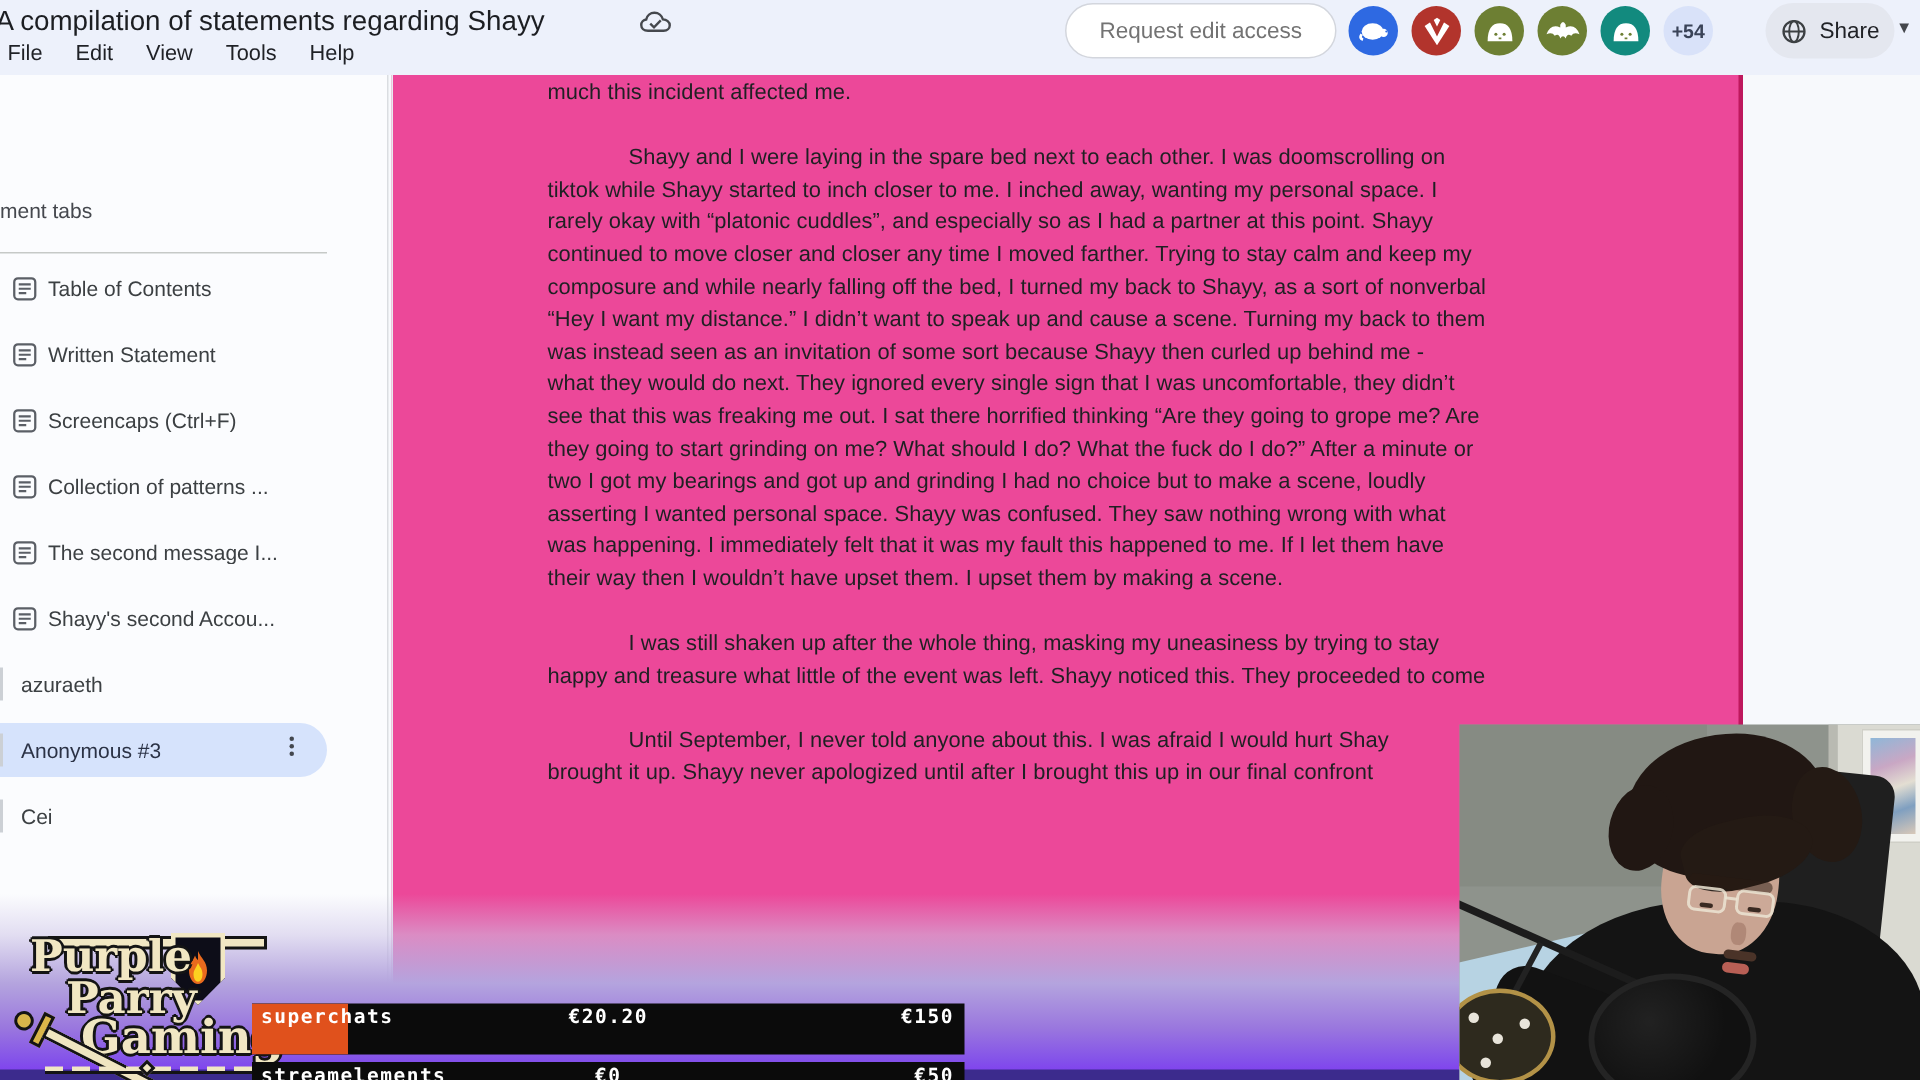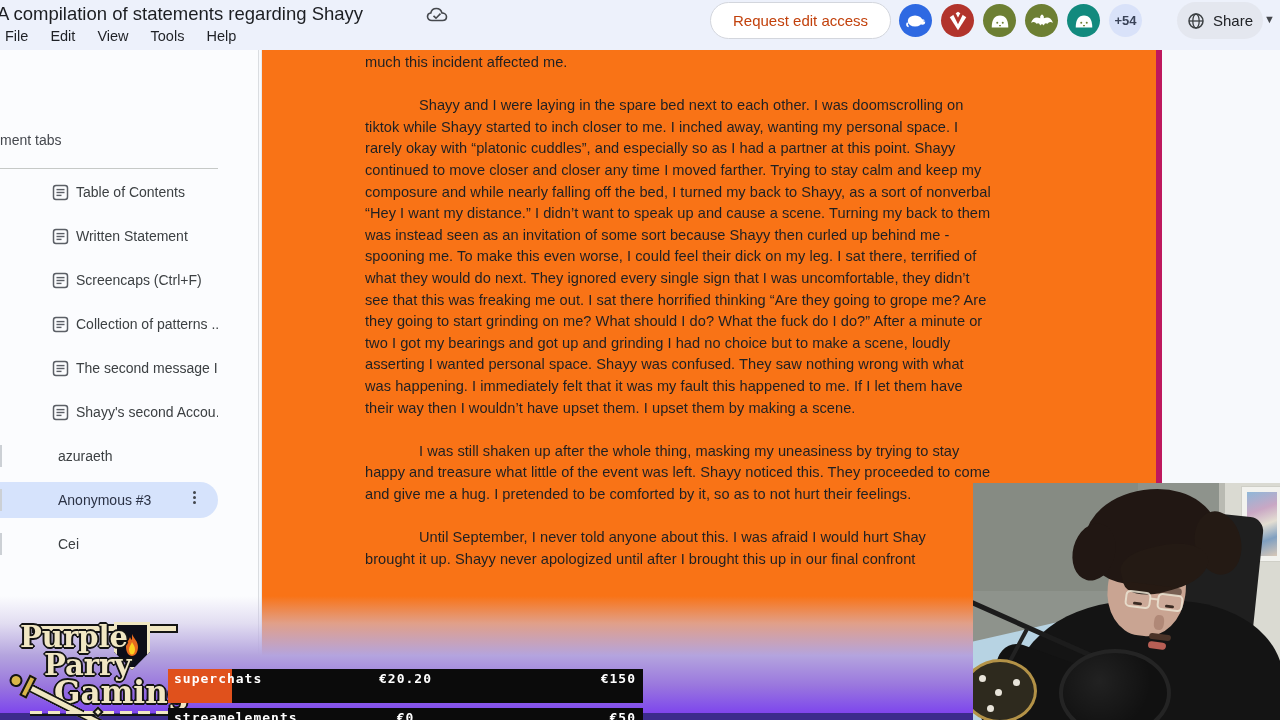--- a/index.html
+++ b/index.html
@@ -7,53 +7,53 @@
   .stage { position:relative; width:1280px; height:720px; overflow:hidden;
            background:#f7f9fc; font-family:"Liberation Sans", sans-serif; }
 
   
   .header { position:absolute; left:0; top:0; width:1280px; height:50px; background:#edf1fb; z-index:3; }
   .doc-title { position:absolute; left:-3px; top:3px; font-size:18.5px; color:#1c1e22; white-space:nowrap; }
   .cloud-icon { position:absolute; left:426px; top:6px; }
   .menubar { position:absolute; left:-6px; top:27px; display:flex; }
   .menu-item { font-size:14.5px; color:#1f2126; padding:1px 11px; border-radius:9px; cursor:default; }
   .req-btn { position:absolute; left:710px; top:2px; height:37px; padding:0 22px; border-radius:20px;
-             background:#fff; border:1px solid #d3d6dd; color:#c2410c; font-size:15px; font-weight:500;
+             background:#fff; border:1px solid #d3d6dd; color:#737373; font-size:15px; font-weight:500;
              display:flex; align-items:center; font-family:"Liberation Sans",sans-serif; }
   .avatar-row { position:absolute; left:899px; top:4px; display:flex; gap:9px; align-items:center; }
   .avatar { width:33px; height:33px; border-radius:50%; display:flex; align-items:center; justify-content:center; }
   .overflow-chip { width:33px; height:33px; border-radius:50%; background:#d9e2f9; color:#3a4358;
                    font-size:13px; font-weight:bold; display:flex; align-items:center; justify-content:center; }
   .share-pill { position:absolute; left:1177px; top:2px; height:37px; width:86px; border-radius:19px;
                 background:#e4e7ef; color:#202226; font-size:15px; display:flex; align-items:center;
                 justify-content:center; gap:8px; }
   .share-caret { position:absolute; left:1264px; top:13px; font-size:11px; color:#44474c; }
 
   
   .sidebar { position:absolute; left:0; top:50px; width:259px; height:670px; background:#fbfcfe;
              border-right:1px solid #dadde1; z-index:2; }
   .sb-heading { position:absolute; left:0; top:82px; font-size:14px; color:#45484e; }
   .sb-divider { position:absolute; left:0; top:118px; width:218px; height:1px; background:#c6c9c7; }
   .sb-items { position:absolute; left:0; top:124px; width:218px; }
   .side-item { position:relative; height:36px; margin-bottom:8px; display:flex; align-items:center;
-               border-radius:0 18px 18px 0;padding-left:44px; }
+               border-radius:0 18px 18px 0; }
   .side-item .tab-icon { margin-left:8px; flex:0 0 auto; display:flex; }
   .side-item .lbl { margin-left:7px; font-size:14px; color:#3c4043; white-space:nowrap; overflow:hidden; }
   .side-item.sub .lbl { margin-left:14px; }
   .side-item.sub::before { content:""; position:absolute; left:0; top:7px; width:2px; height:22px; background:#ccd0d5; }
   .side-item.selected { background:#d6e3fc; }
   .side-item.selected .lbl { color:#2b3245; font-weight:500; }
   .kebab { position:absolute; right:22px; top:9px; color:#43474e; font-size:15px; letter-spacing:0; line-height:6px;
            display:flex; flex-direction:column; gap:2px; align-items:center; }
   .kebab i { width:3px; height:3px; border-radius:50%; background:#43474e; }
 
   
   .doc-area { position:absolute; left:259px; top:50px; width:1021px; height:670px; background:#f7f9fc; z-index:1; }
-  .page { position:absolute; left:2px; top:0; width:901px; height:670px; background:#f97316;
-          border-left:1px solid #e8eaee; border-right:6px solid #be185d; }
+  .page { position:absolute; left:2px; top:0; width:901px; height:670px; background:#ec4899;
+          border-left:1px solid #e8eaee; border-right:3px solid #be185d; }
   .doc-text { position:absolute; left:103px; top:2px; width:700px; font-size:14.6px; line-height:21.6px;
               color:#1f2023; letter-spacing:0.05px; }
   .para { margin-bottom:21.6px; }
   .line { white-space:nowrap; }
   .para.indent .line.first { padding-left:54px; }
 
   
   .purple-overlay { position:absolute; left:0; top:596px; width:1280px; height:124px; z-index:5;
     background:linear-gradient(180deg, rgba(216,209,235,0) 0%, rgba(205,196,231,0.55) 22%,
       #b4a4de 48%, #9a77de 72%, #8350ea 90%, #7d36f2 100%); }
@@ -302,33 +302,31 @@
             <div class="line first">much this incident affected me.</div>
           </div>
           <div class="para indent">
             <div class="line first">Shayy and I were laying in the spare bed next to each other. I was doomscrolling on</div>
             <div class="line">tiktok while Shayy started to inch closer to me. I inched away, wanting my personal space. I</div>
             <div class="line">rarely okay with “platonic cuddles”, and especially so as I had a partner at this point. Shayy</div>
             <div class="line">continued to move closer and closer any time I moved farther. Trying to stay calm and keep my</div>
             <div class="line">composure and while nearly falling off the bed, I turned my back to Shayy, as a sort of nonverbal</div>
             <div class="line">“Hey I want my distance.” I didn’t want to speak up and cause a scene. Turning my back to them</div>
             <div class="line">was instead seen as an invitation of some sort because Shayy then curled up behind me -</div>
-            <div class="line">spooning me. To make this even worse, I could feel their dick on my leg. I sat there, terrified of</div>
             <div class="line">what they would do next. They ignored every single sign that I was uncomfortable, they didn’t</div>
             <div class="line">see that this was freaking me out. I sat there horrified thinking “Are they going to grope me? Are</div>
             <div class="line">they going to start grinding on me? What should I do? What the fuck do I do?” After a minute or</div>
             <div class="line">two I got my bearings and got up and grinding I had no choice but to make a scene, loudly</div>
             <div class="line">asserting I wanted personal space. Shayy was confused. They saw nothing wrong with what</div>
             <div class="line">was happening. I immediately felt that it was my fault this happened to me. If I let them have</div>
             <div class="line">their way then I wouldn’t have upset them. I upset them by making a scene.</div>
           </div>
           <div class="para indent">
             <div class="line first">I was still shaken up after the whole thing, masking my uneasiness by trying to stay</div>
             <div class="line">happy and treasure what little of the event was left. Shayy noticed this. They proceeded to come</div>
-            <div class="line">and give me a hug. I pretended to be comforted by it, so as to not hurt their feelings.</div>
           </div>
           <div class="para indent">
             <div class="line first">Until September, I never told anyone about this. I was afraid I would hurt Shay</div>
             <div class="line">brought it up. Shayy never apologized until after I brought this up in our final confront</div>
           </div>
         </div>
     </div>
   </div>
 
   <div class="purple-overlay"></div>

